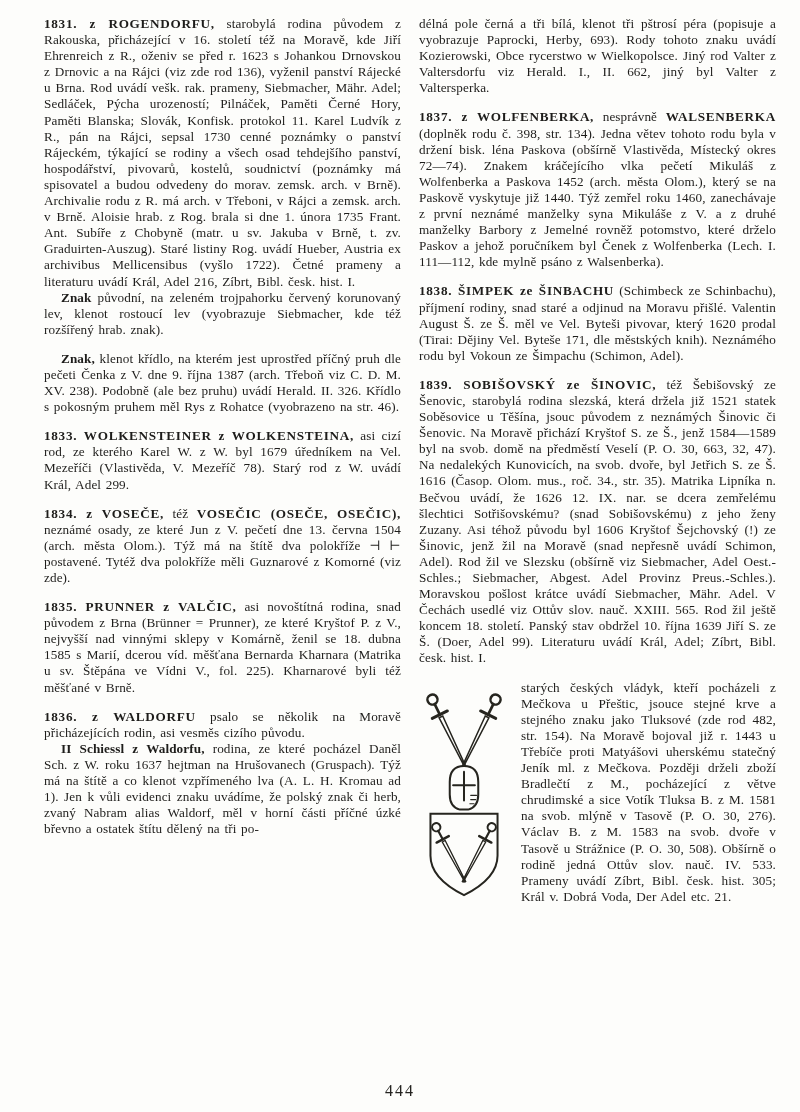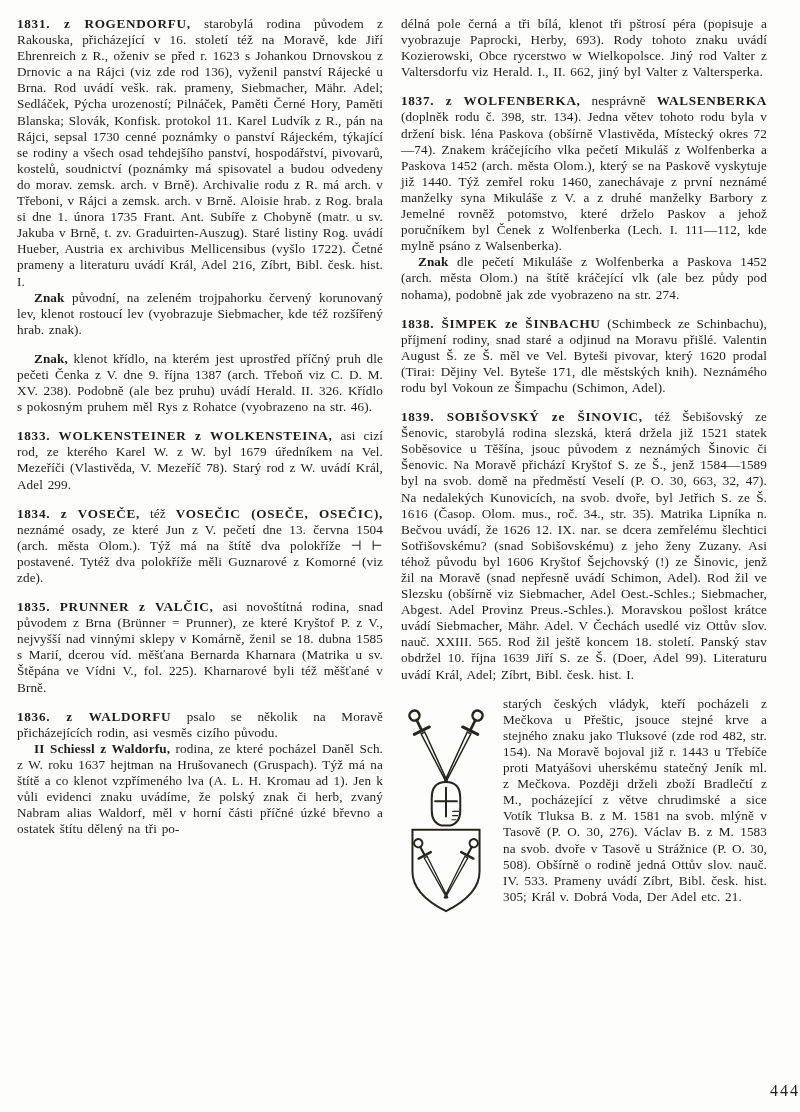--- a/index.html
+++ b/index.html
@@ -2,21 +2,21 @@
 <html><head>
 <meta charset="utf-8">
 <style>
   html,body{margin:0;padding:0;background:#e8e8e6;}
   .page{
     position:relative;
     width:800px;height:1112px;
     margin:0 auto;
     background:#fdfdfb;
     box-sizing:border-box;
-    padding:16px 24px 0 17px;
+    padding:16px 24px 0 44px;
     overflow:hidden;
     font-family:"Liberation Serif","DejaVu Serif",serif;
     color:#1e1d1b;
   }
   .columns{display:flex;gap:18px;}
   .col{
     width:366px;
     text-align:justify;
     font-size:13.2px;
     line-height:16.1px;
@@ -30,21 +30,21 @@
   .lead{font-weight:bold;}
   .arms{
     float:left;
     width:90px;height:218px;
     margin:3px 12px 2px 0;
   }
   .arms svg{width:100%;height:100%;}
   .pageno{
     position:absolute;
     left:0;right:0;bottom:12px;
-    text-align:right;
+    text-align:center;
     font-size:16px;
     letter-spacing:2px;
     color:#242320;
   }
 </style>
 </head>
 <body>
 
 <div class="page">
   <div class="columns">
@@ -80,21 +80,20 @@
     </div>
 
     <div class="col">
 
       <div class="entry">
         <p>délná pole černá a tři bílá, klenot tři pštrosí péra (popisuje a vyobrazuje Paprocki, Herby, 693). Rody tohoto znaku uvádí Kozierowski, Obce rycerstwo w Wielkopolsce. Jiný rod Valter z Valtersdorfu viz Herald. I., II. 662, jiný byl Valter z Valtersperka.</p>
       </div>
 
       <div class="entry">
         <p><span class="head">1837. z WOLFENBERKA,</span> <span>nesprávně</span> <span class="head">WALSENBERKA</span> <span>(doplněk rodu č. 398, str. 134). Jedna větev tohoto rodu byla v držení bisk. léna Paskova (obšírně Vlastivěda, Místecký okres 72—74). Znakem kráčejícího vlka pečetí Mikuláš z Wolfenberka a Paskova 1452 (arch. města Olom.), který se na Paskově vyskytuje již 1440. Týž zemřel roku 1460, zanechávaje z první neznámé manželky syna Mikuláše z V. a z druhé manželky Barbory z Jemelné rovněž potomstvo, které drželo Paskov a jehož poručníkem byl Čenek z Wolfenberka (Lech. I. 111—112, kde mylně psáno z Walsenberka).</span></p>
-        <p class="ind"><span class="lead">Znak</span> <span>dle pečetí Mikuláše z Wolfenberka a Paskova 1452 (arch. města Olom.) na štítě kráčející vlk (ale bez půdy pod nohama), podobně jak zde vyobrazeno na str. 274.</span></p>
       </div>
 
       <div class="entry">
         <p><span class="head">1838. ŠIMPEK ze ŠINBACHU</span> <span>(Schimbeck ze Schinbachu), příjmení rodiny, snad staré a odjinud na Moravu přišlé. Valentin August Š. ze Š. měl ve Vel. Byteši pivovar, který 1620 prodal (Tirai: Dějiny Vel. Byteše 171, dle městských knih). Neznámého rodu byl Vokoun ze Šimpachu (Schimon, Adel).</span></p>
       </div>
 
       <div class="entry">
         <p><span class="head">1839. SOBIŠOVSKÝ ze ŠINOVIC,</span> <span>též Šebišovský ze Šenovic, starobylá rodina slezská, která držela již 1521 statek Soběsovice u Těšína, jsouc původem z neznámých Šinovic či Šenovic. Na Moravě přichází Kryštof S. ze Š., jenž 1584—1589 byl na svob. domě na předměstí Veselí (P. O. 30, 663, 32, 47). Na nedalekých Kunovicích, na svob. dvoře, byl Jetřich S. ze Š. 1616 (Časop. Olom. mus., roč. 34., str. 35). Matrika Lipníka n. Bečvou uvádí, že 1626 12. IX. nar. se dcera zemřelému šlechtici Sotřišovskému? (snad Sobišovskému) z jeho ženy Zuzany. Asi téhož původu byl 1606 Kryštof Šejchovský (!) ze Šinovic, jenž žil na Moravě (snad nepřesně uvádí Schimon, Adel). Rod žil ve Slezsku (obšírně viz Siebmacher, Adel Oest.-Schles.; Siebmacher, Abgest. Adel Provinz Preus.-Schles.). Moravskou pošlost krátce uvádí Siebmacher, Mähr. Adel. V Čechách usedlé viz Ottův slov. nauč. XXIII. 565. Rod žil ještě koncem 18. století. Panský stav obdržel 10. října 1639 Jiří S. ze Š. (Doer, Adel 99). Literaturu uvádí Král, Adel; Zíbrt, Bibl. česk. hist. I.</span></p>
       </div>
 

